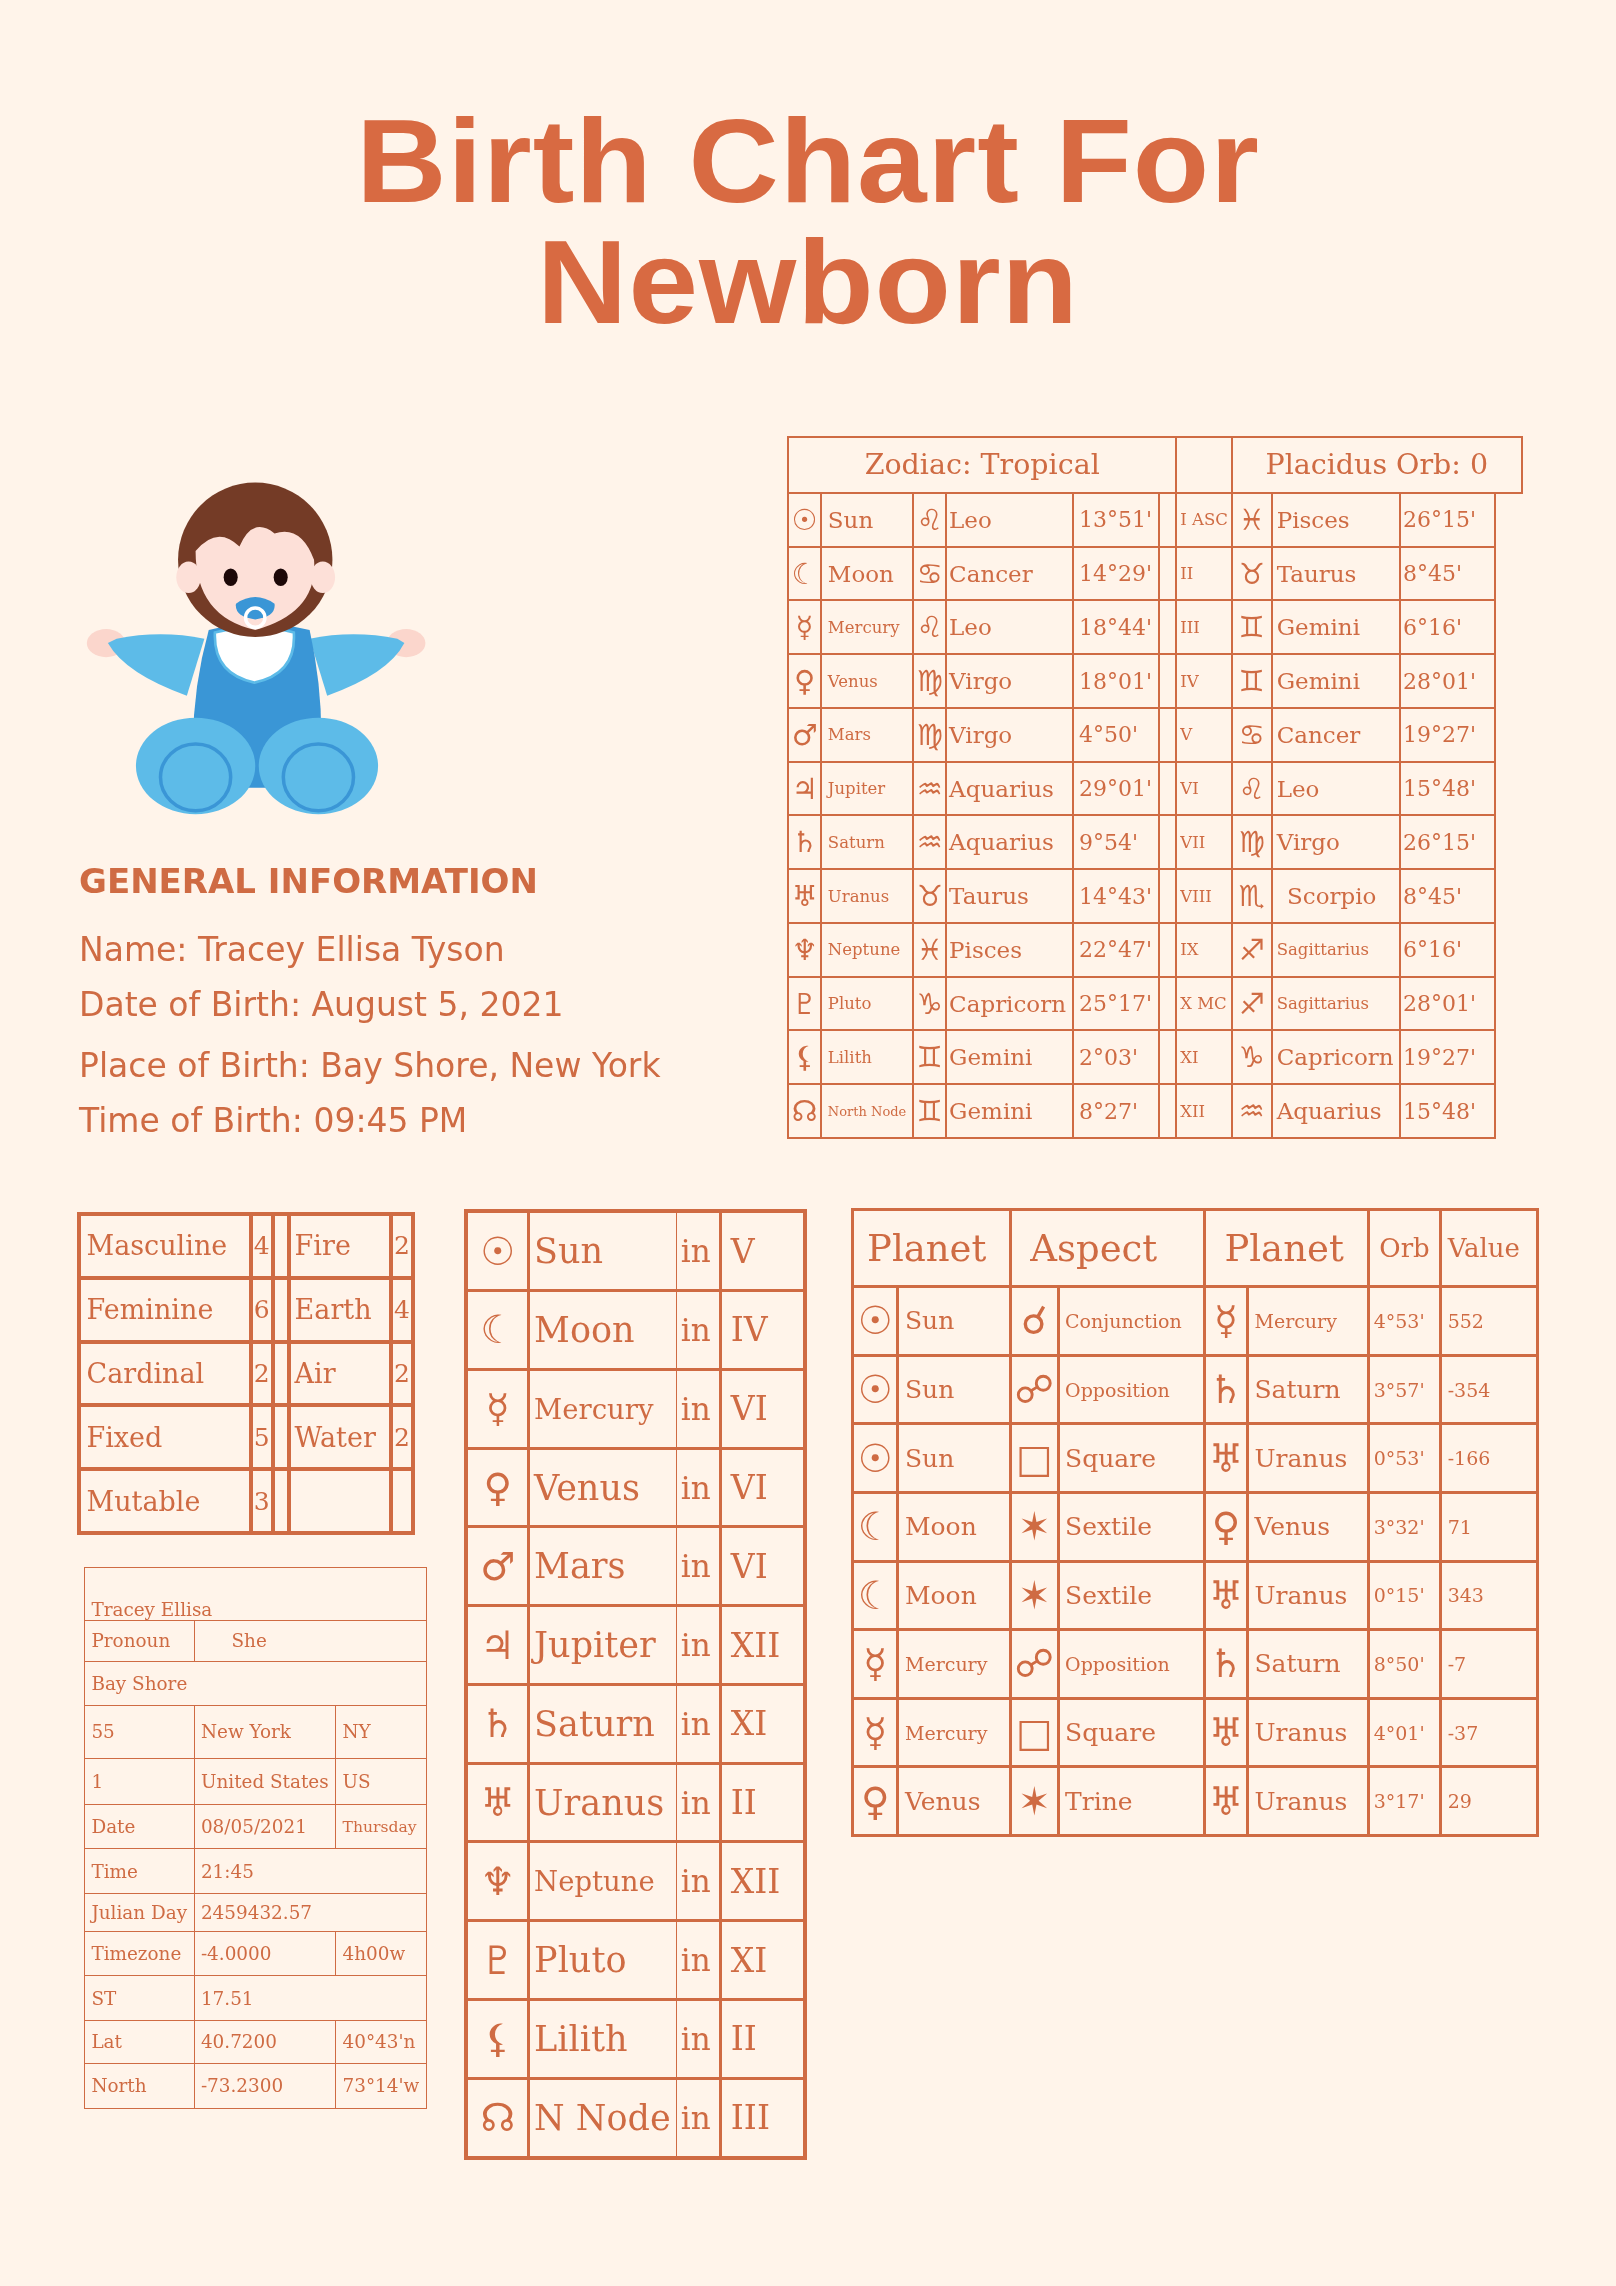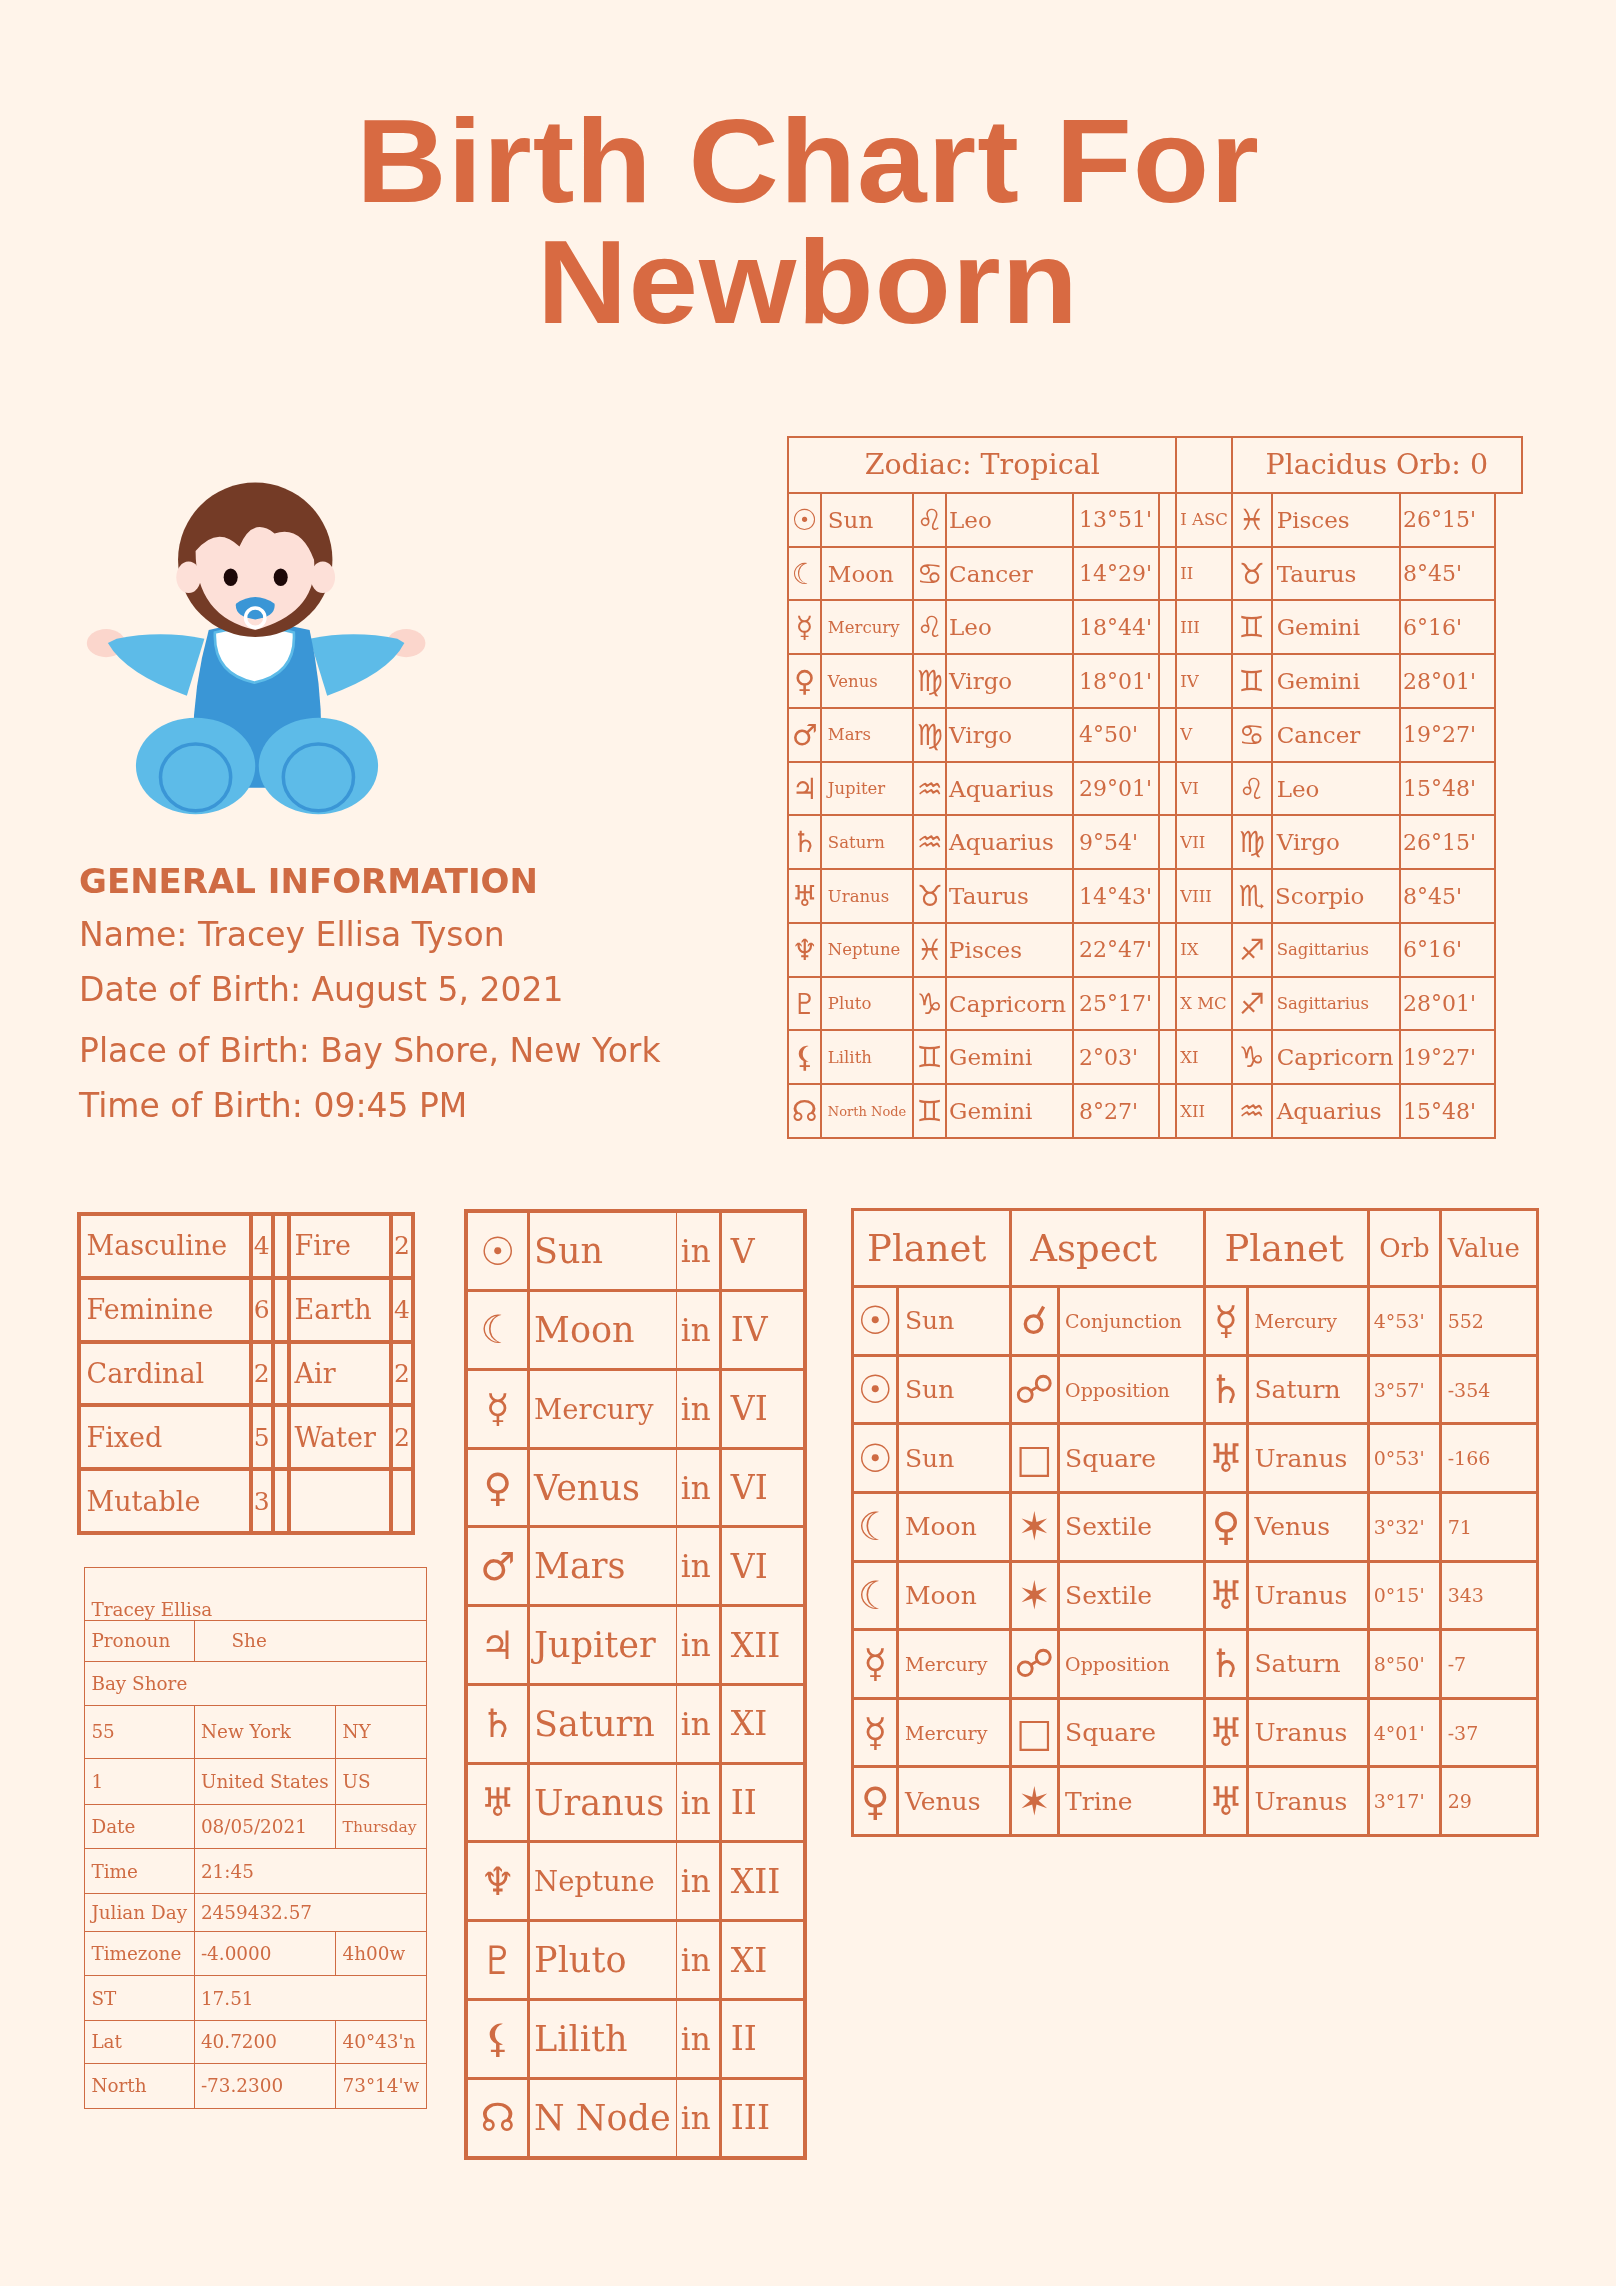--- a/index.html
+++ b/index.html
@@ -3,21 +3,21 @@
 <meta charset="utf-8">
 <style>
   html, body { margin:0; padding:0; }
   body { width:1616px; height:2287px; background:#fff4ea; position:relative; overflow:hidden;
          font-family:"DejaVu Serif", serif; color:#cf6b43; }
   .title { position:absolute; left:0; top:101px; width:1616px; text-align:center;
            font-family:"Liberation Sans", sans-serif; font-weight:bold; font-size:118px;
            line-height:121px; color:#d86a42; letter-spacing:0.9px; transform:scaleX(1.06); transform-origin:center; }
   .baby { position:absolute; left:64px; top:459px; width:386px; height:377px; }
   .gi { position:absolute; left:79px; top:861px; font-family:"DejaVu Sans", sans-serif; color:#cf6b43; }
-  .gi-head { font-weight:bold; font-size:34px; letter-spacing:0px; margin-bottom:6px; }
+  .gi-head { font-weight:bold; font-size:34px; letter-spacing:0px; margin-bottom:21px; }
   .gi-line { font-size:33px; line-height:55px; font-weight:normal; }
   table { border-collapse:collapse; position:absolute; }
   td { border:2.8px solid #cf6b43; padding:0 5.5px; color:#cf6b43; vertical-align:middle; white-space:nowrap; }
   .sym { text-align:center; font-family:"DejaVu Sans", sans-serif; padding:0; }
   
   .t-top { left:787px; top:436px; width:736px; height:703px; font-size:23px; }
   .t-top td { border-width:2.8px; height:48px; }
   .t-top .hdr { font-size:28.5px; text-align:center; height:50px; }
   .t-top .sm { font-size:16.5px; }
   .t-top .xs { font-size:13px; }
@@ -201,21 +201,21 @@
       </tr>
       <tr>
         <td class="sym">♅</td>
         <td class="sm">Uranus</td>
         <td class="sym">♉</td>
         <td style="padding-left:1.8px">Taurus</td>
         <td class="deg">14°43'</td>
         <td></td>
         <td class="sm" style="padding:0 2.8px">VIII</td>
         <td class="sym">♏</td>
-        <td style="padding-left:2px">Scorpio</td>
+        <td style="padding-left:14px">Scorpio</td>
         <td class="deg" style="padding-left:1.8px">8°45'</td>
       </tr>
       <tr>
         <td class="sym">♆</td>
         <td class="sm">Neptune</td>
         <td class="sym">♓</td>
         <td style="padding-left:1.8px">Pisces</td>
         <td class="deg">22°47'</td>
         <td></td>
         <td class="sm" style="padding:0 2.8px">IX</td>

